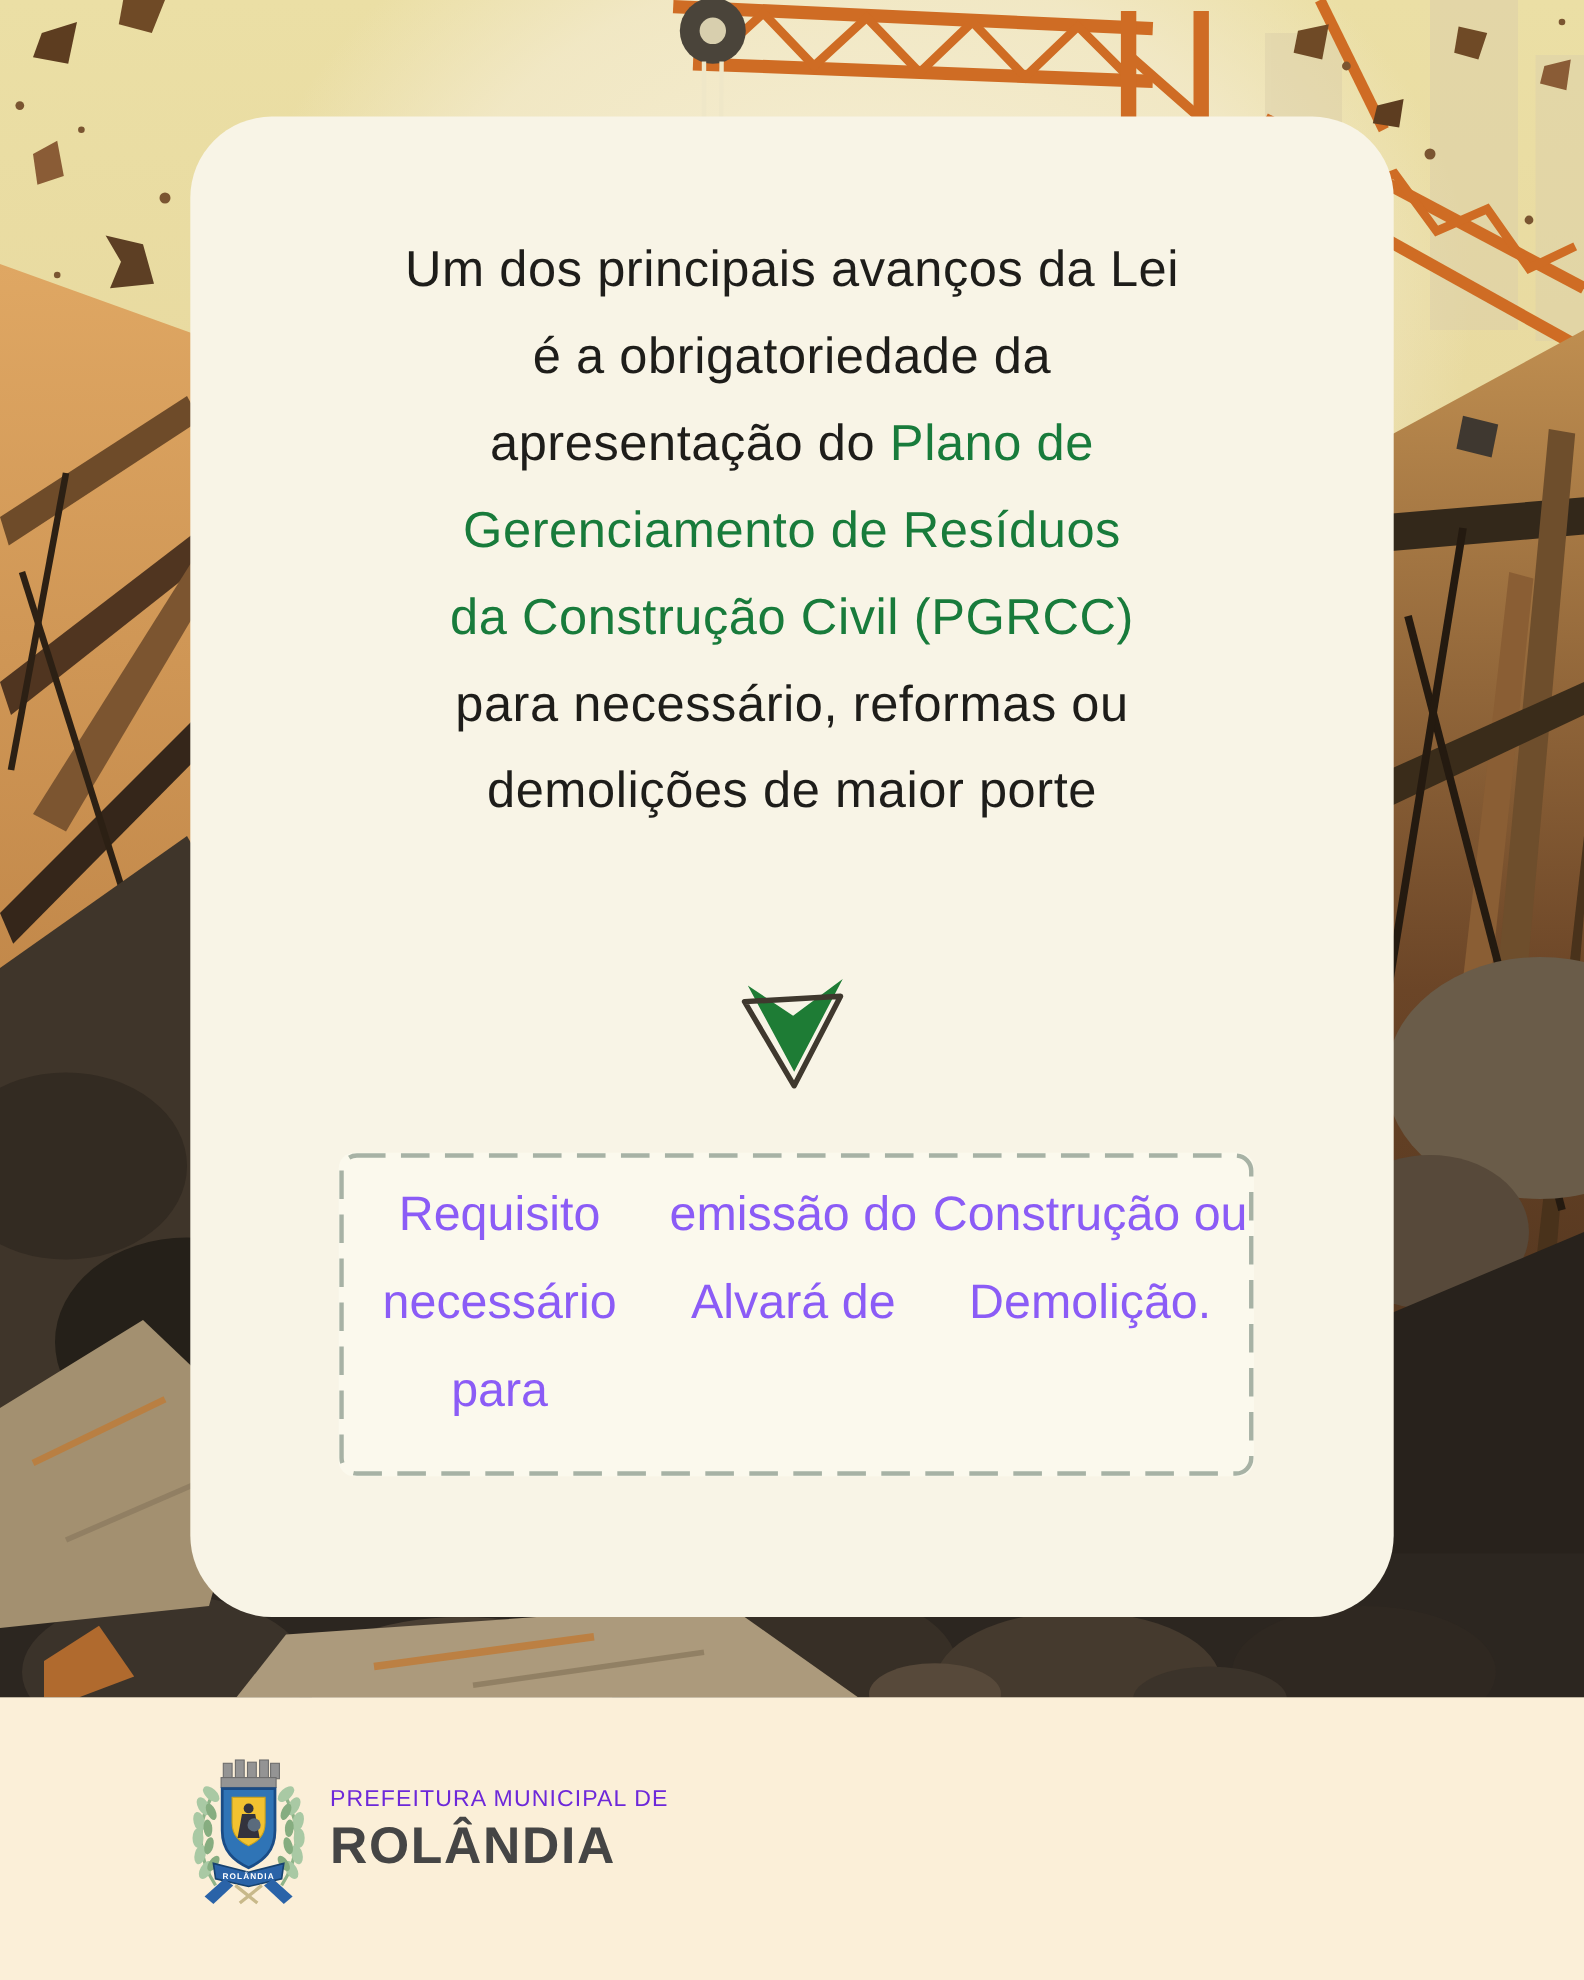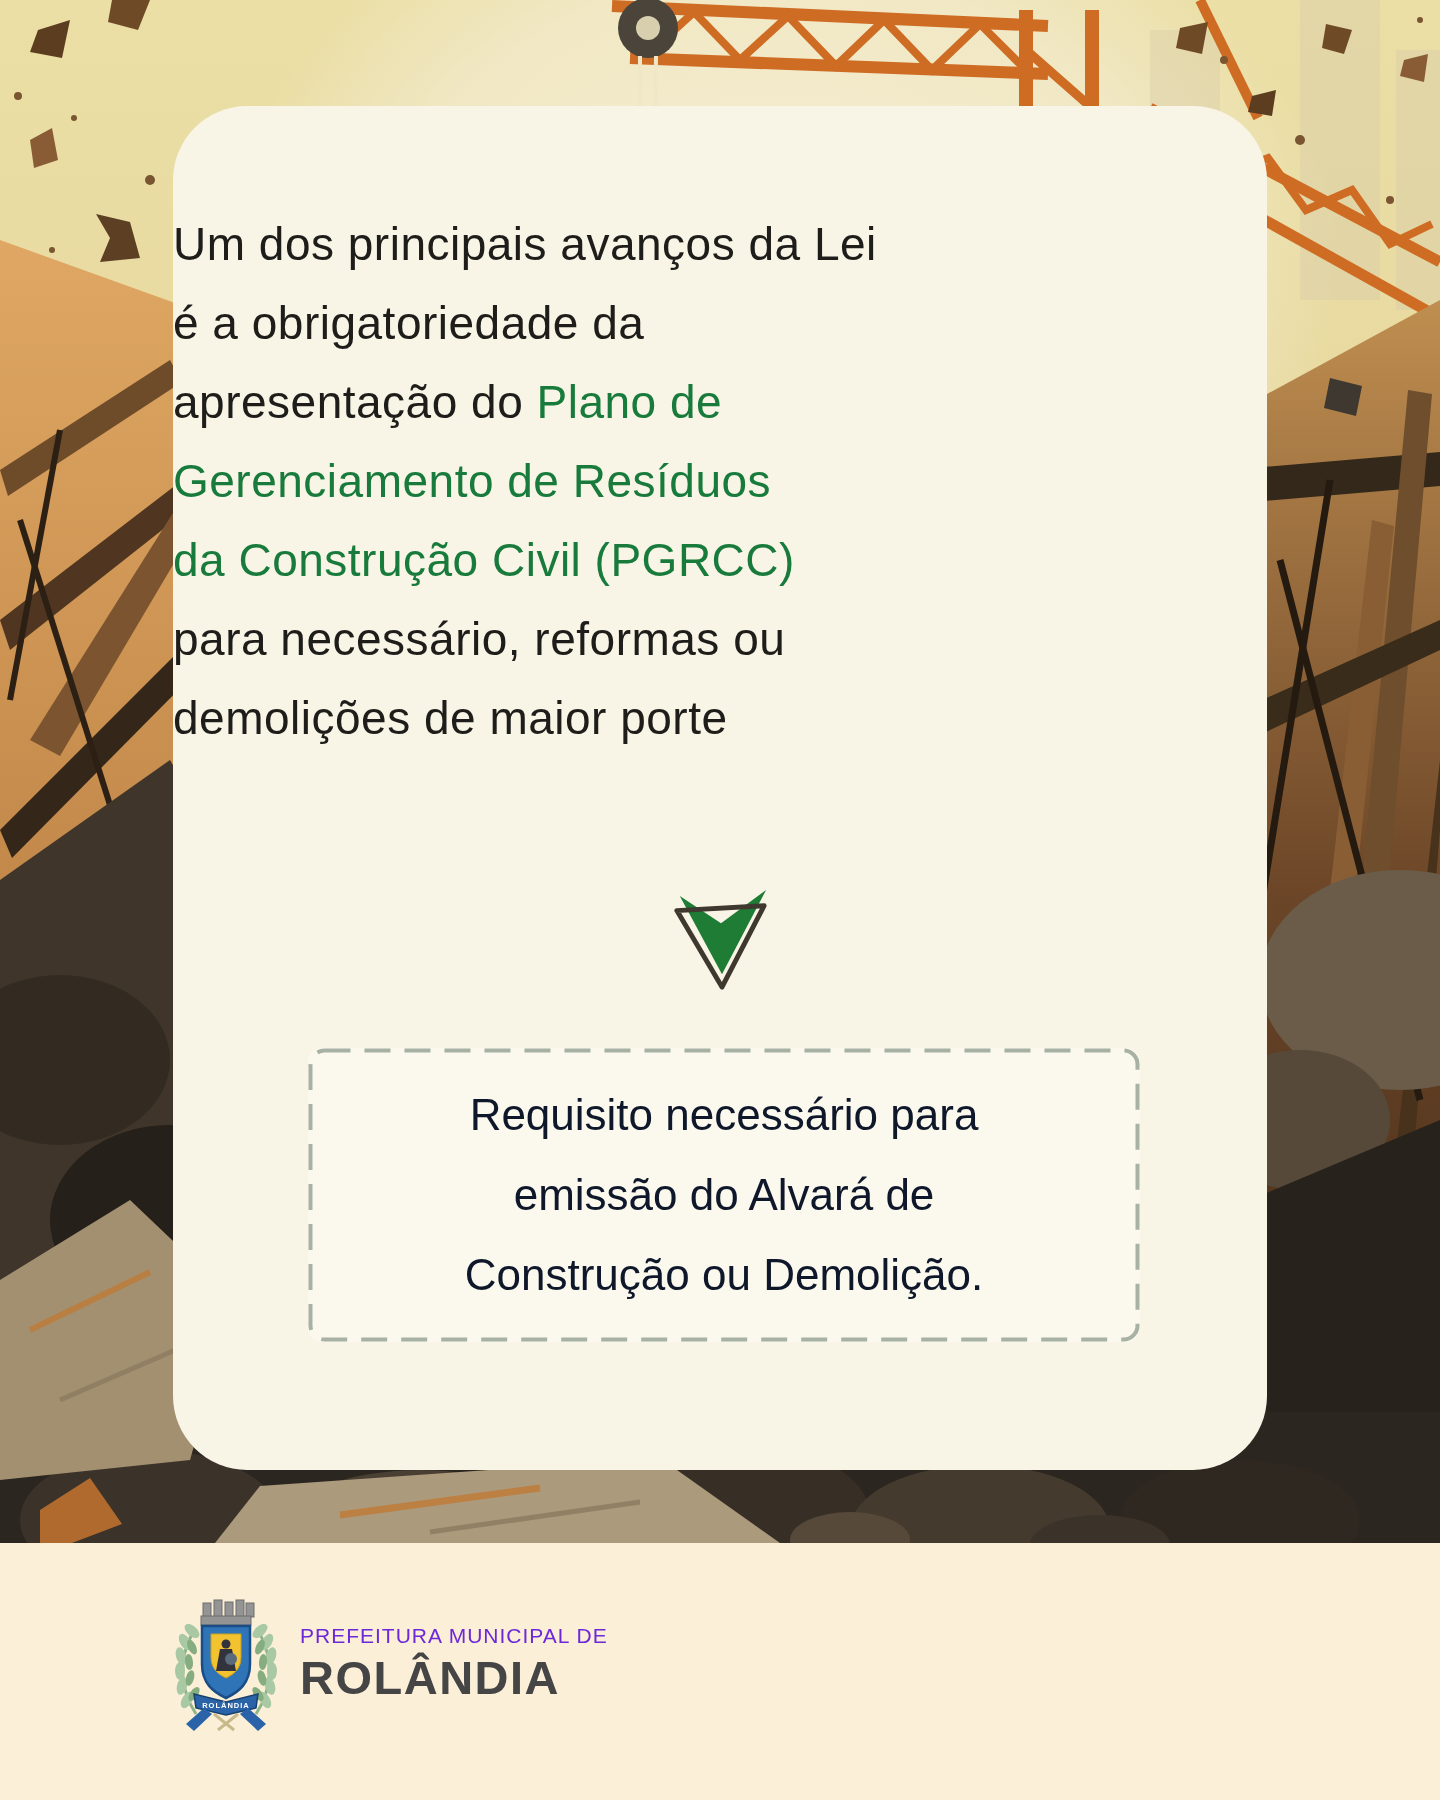--- a/index.html
+++ b/index.html
@@ -6,32 +6,32 @@
   html,body { width:1440px; height:1800px; }
   body { font-family:"Liberation Sans","DejaVu Sans",sans-serif; }
   .canvas { position:relative; width:1440px; height:1800px; overflow:hidden; background:#e9dda3; }
   .bg-svg { position:absolute; left:0; top:0; width:1440px; height:1800px; }
 
   
   .card { position:absolute; left:173px; top:106px; width:1094px; height:1364px;
           background:#f8f4e6; border-radius:74px; }
 
   .paragraph { position:absolute; left:173px; top:205px; width:1094px;
-               font-size:46px; line-height:79px;
+               text-align:center; font-size:46px; line-height:79px;
                color:#1e1d1a; letter-spacing:.5px; }
   .hl { color:#187b3b; font-weight:400; }
 
   .arrow { position:absolute; left:664px; top:890px; width:114px; height:102px; }
 
   .req-box { position:absolute; left:308px; top:1048px; width:832px; height:294px;
              background:#fbf9ed; border-radius:14px; }
   .req-border { position:absolute; left:0; top:0; width:100%; height:100%; }
-  .req-text { position:absolute; left:0; top:0; width:100%; height:100%;
-              display:flex; flex-direction:column; justify-content:center;
-              text-align:center; font-size:44px; line-height:80px; color:#0f172a; }
+  .req-text { position:absolute; left:0; top:16px; width:100%; height:100%;
+              display:flex; flex-direction:row; justify-content:center;
+              text-align:center; font-size:44px; line-height:80px; color:#8b5cf6; }
 
   
   .footer { position:absolute; left:0; top:1543px; width:1440px; height:257px; background:#fbefd8; }
 
   .city-logo { position:absolute; left:170px; top:55px; display:flex; align-items:flex-start; }
   .crest { width:112px; height:136px; display:block; }
   .city-text { margin-left:18px; padding-top:26px; }
   .pref-label { font-size:21px; letter-spacing:1px; color:#6d28d9; white-space:nowrap; }
   .city-name { font-size:47px; font-weight:700; letter-spacing:1.5px; color:#454545; margin-top:2px; }
 

